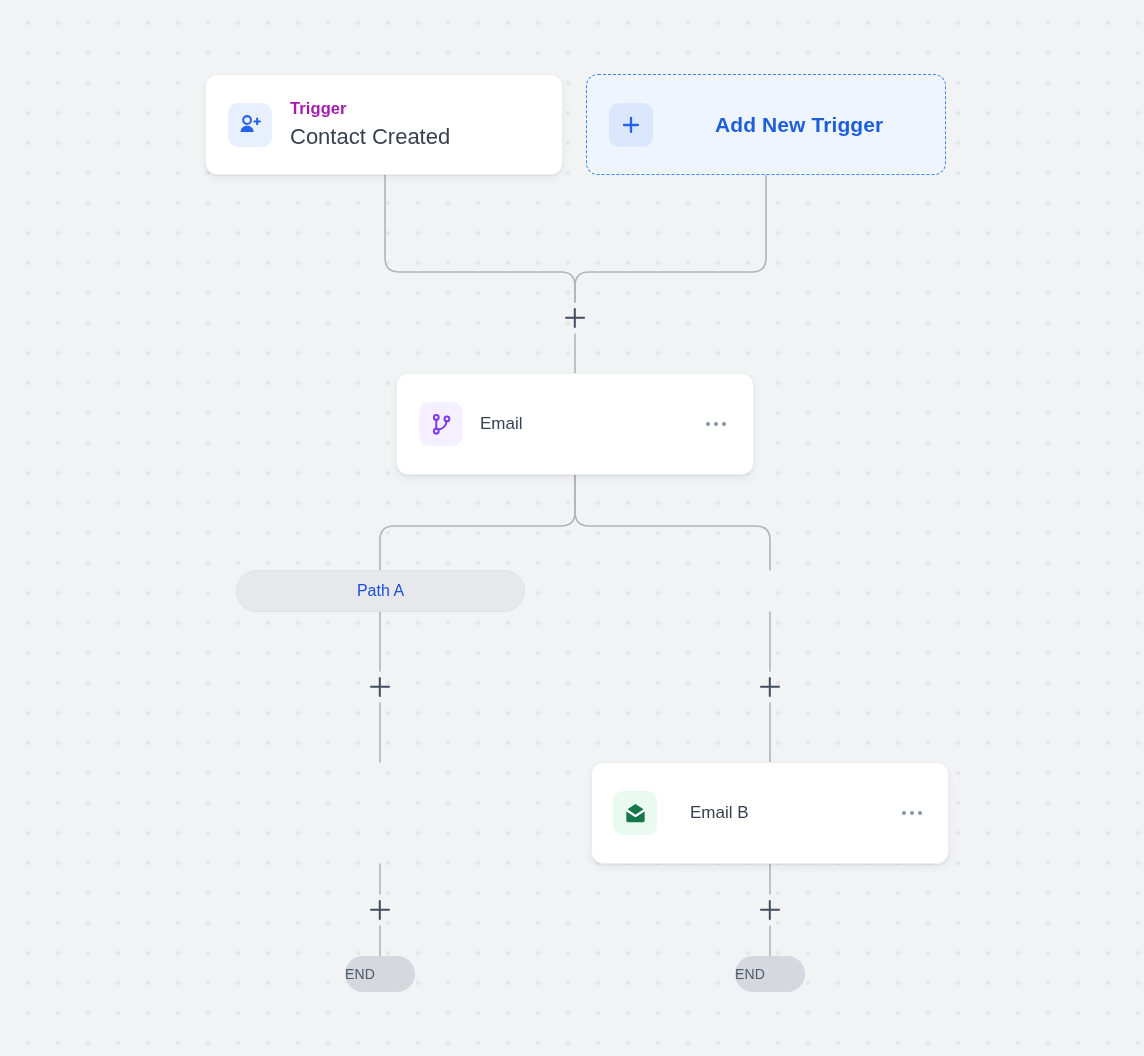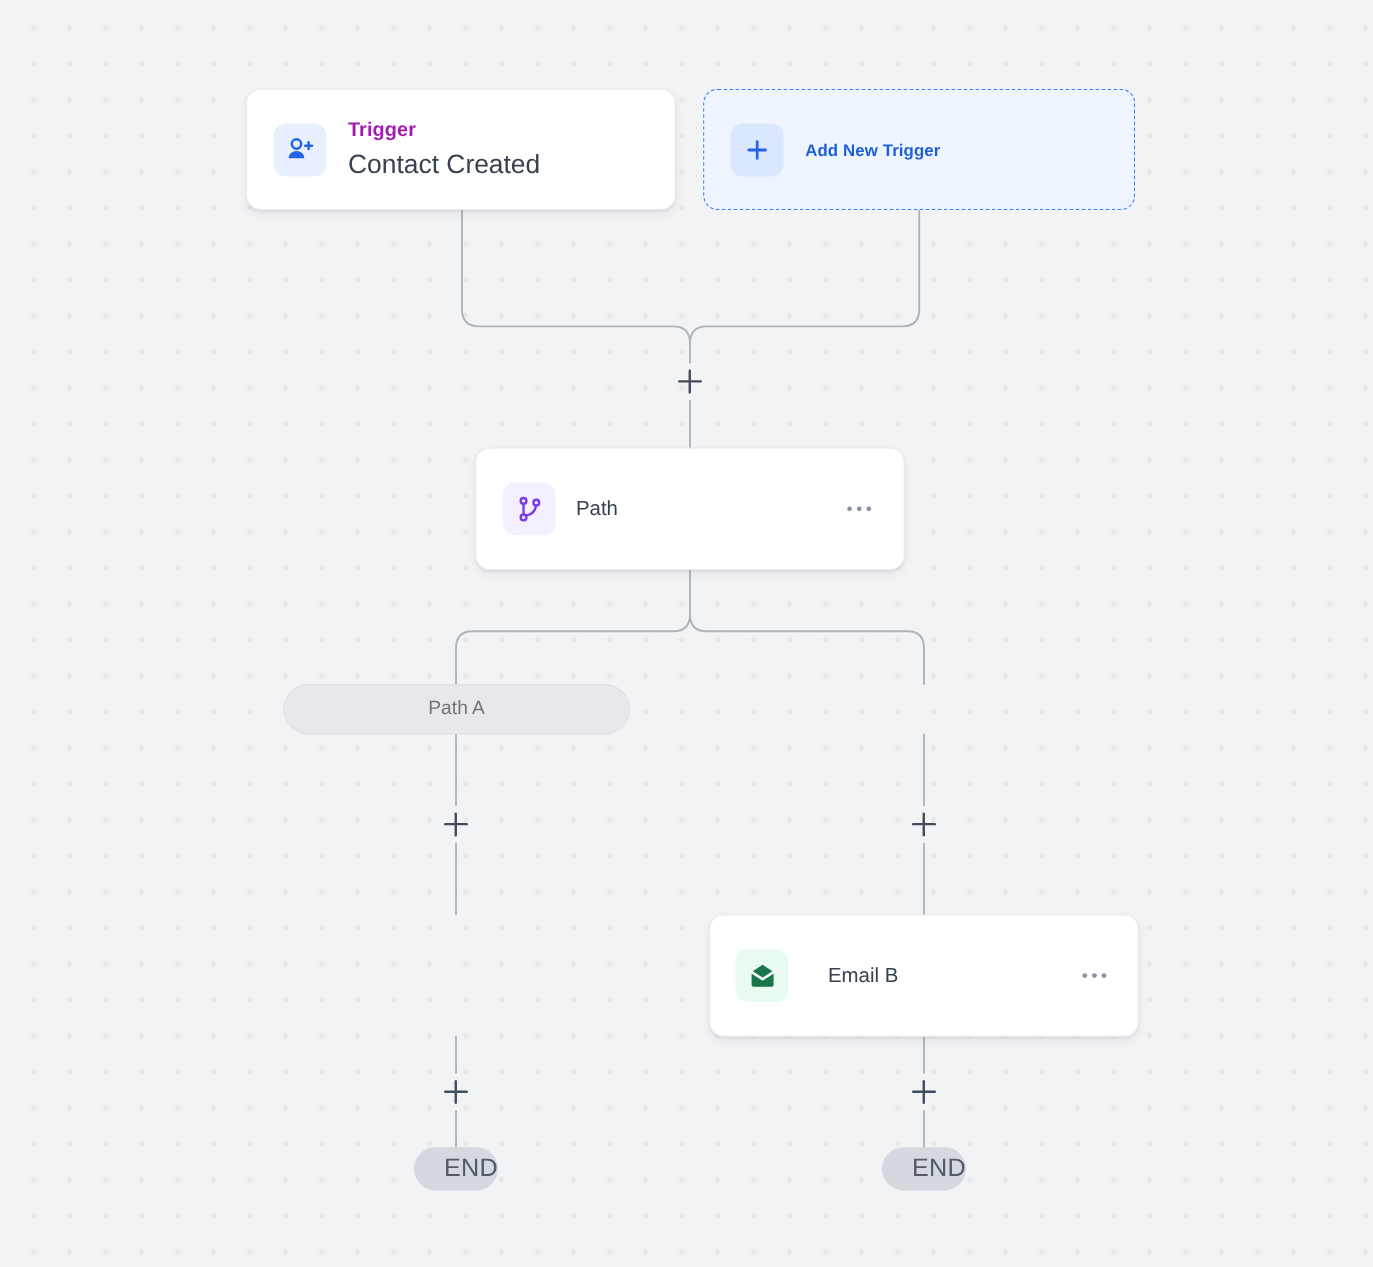--- a/index.html
+++ b/index.html
@@ -121,24 +121,25 @@
     padding: 0 22px;
     gap: 18px;
     background: #eff5fe;
     border: 1.6px dashed #3b82f6;
     border-radius: 12px;
     box-shadow: none;
     cursor: pointer;
   }
   #node-add-trigger .node-icon { background: #dbe7fc; }
   .add-label {
-    font-size: 14px;
+    font-size: 21px;
     font-weight: 700;
     color: #1d5fd8;
     letter-spacing: 0.1px;
+    margin-left: 44px;
   }
 
   
   #node-split {
     left: 396px;
     top: 373px;
     width: 358px;
     height: 102px;
     padding: 0 22px;
     gap: 17px;
@@ -170,38 +171,38 @@
     position: absolute;
     box-sizing: border-box;
     height: 42px;
     display: flex;
     align-items: center;
     justify-content: center;
     background: #e7e8eb;
     border: 1px solid #dfe1e4;
     border-radius: 21px;
     font-size: 16px;
-    color: #737373;
+    color: #1d4ed8;
     cursor: pointer;
   }
   #pill-path-a { left: 236px; top: 570px; width: 289px; }
   #pill-path-b { left: 626px; top: 570px; width: 288px; }
 
   
   .end-pill {
     position: absolute;
     box-sizing: border-box;
     width: 70px;
     height: 36px;
     display: flex;
     align-items: center;
-    justify-content: flex-end;
+    justify-content: flex-start;
     background: #d5d8de;
     border-radius: 18px;
-    font-size: 21px;
+    font-size: 14px;
     color: #505a68;
     letter-spacing: 0.2px;
   }
   #end-a { left: 345px; top: 956px; }
   #end-b { left: 735px; top: 956px; }
 
   
   .plus-btn {
     position: absolute;
     width: 28px;
@@ -291,21 +292,21 @@
     <div class="node-icon">
       <svg width="25" height="25" viewBox="0 0 24 24" fill="none" aria-hidden="true">
         <circle cx="7" cy="5.2" r="2.3" stroke="#7c3aed" stroke-width="1.9"></circle>
         <circle cx="7" cy="18.4" r="2.3" stroke="#7c3aed" stroke-width="1.9"></circle>
         <circle cx="17.2" cy="6.6" r="2.3" stroke="#7c3aed" stroke-width="1.9"></circle>
         <path d="M7 7.5v8.6" stroke="#7c3aed" stroke-width="1.9" stroke-linecap="round"></path>
         <path d="M16.9 8.9c-.4 4.3-3.5 7.1-7.6 7.9" stroke="#7c3aed" stroke-width="1.9" stroke-linecap="round"></path>
       </svg>
     </div>
     <div class="node-text">
-      <div class="node-title">Path</div>
+      <div class="node-title">Email</div>
     </div>
     <div class="node-menu">
       <i></i>
         <i></i>
         <i></i>
     </div>
   </div>
 
   <div class="path-pill" id="pill-path-a">
     <span>Path A</span>

